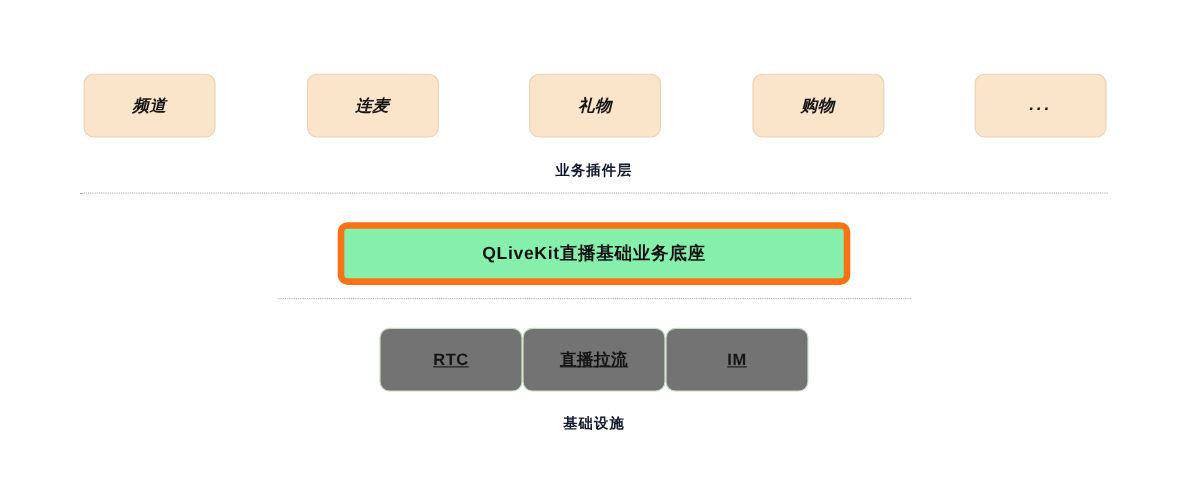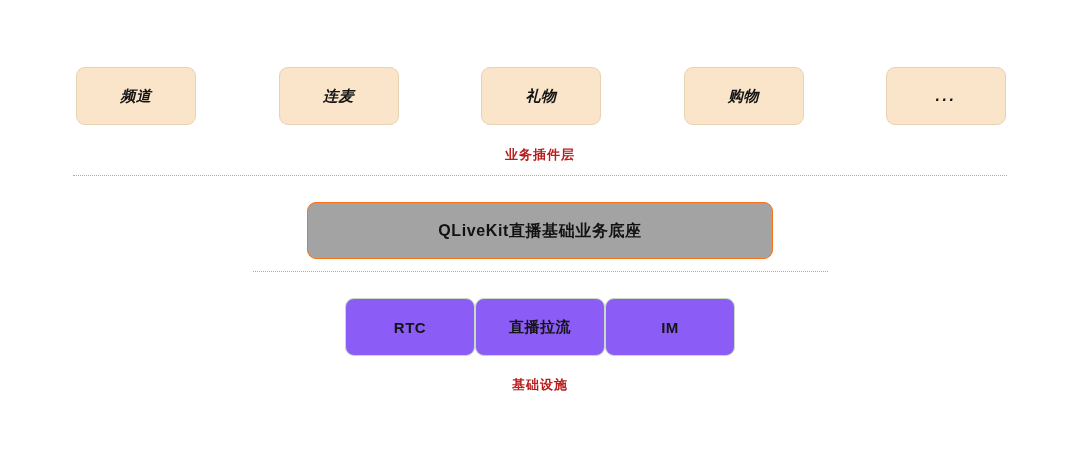--- a/index.html
+++ b/index.html
@@ -69,22 +69,22 @@
     letter-spacing: 2.5px;
     font-size: 16px;
   }
 
   
   .core {
     left: 307px;
     top: 202px;
     width: 466px;
     height: 57px;
-    background: #a3a3a3;
-    border: 1px solid #f97316;
+    background: #86efac;
+    border: 6px solid #f97316;
     font-size: 16px;
     color: #121212;
     letter-spacing: 0.6px;
   }
 
   
   .infra-row {
     position: absolute;
     left: 345px;
     top: 298px;
@@ -94,38 +94,39 @@
     justify-content: space-between;
   }
   .infra {
     position: relative;
     box-sizing: border-box;
     width: 136px;
     height: 58px;
     display: flex;
     align-items: center;
     justify-content: center;
-    background: #8b5cf6;
+    background: #737373;
     border: 1px solid #c7dcc1;
     border-radius: 9px;
     font-size: 15px;
     font-weight: 700;
     color: #141414;
     letter-spacing: 0.5px;
+    text-decoration: underline;
   }
 
   
   .layer-label {
     position: absolute;
     width: 100%;
     left: 0;
     text-align: center;
     font-size: 13px;
     font-weight: 700;
-    color: #b91c1c;
+    color: #0f172a;
     letter-spacing: 1px;
     user-select: none;
   }
   .label-plugins { top: 146px; }
   .label-infra   { top: 376px; }
 
   
   .divider {
     position: absolute;
     height: 0;

